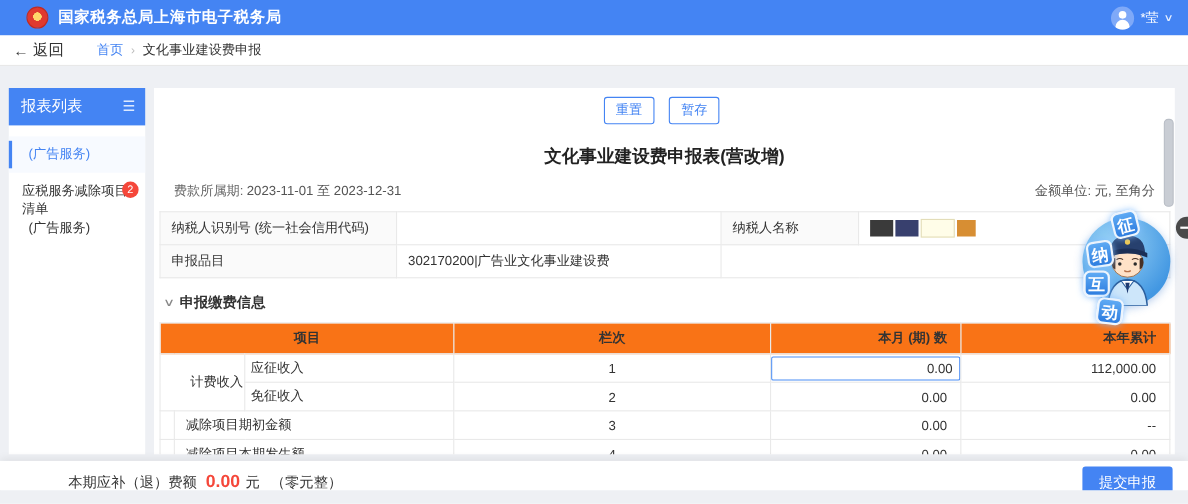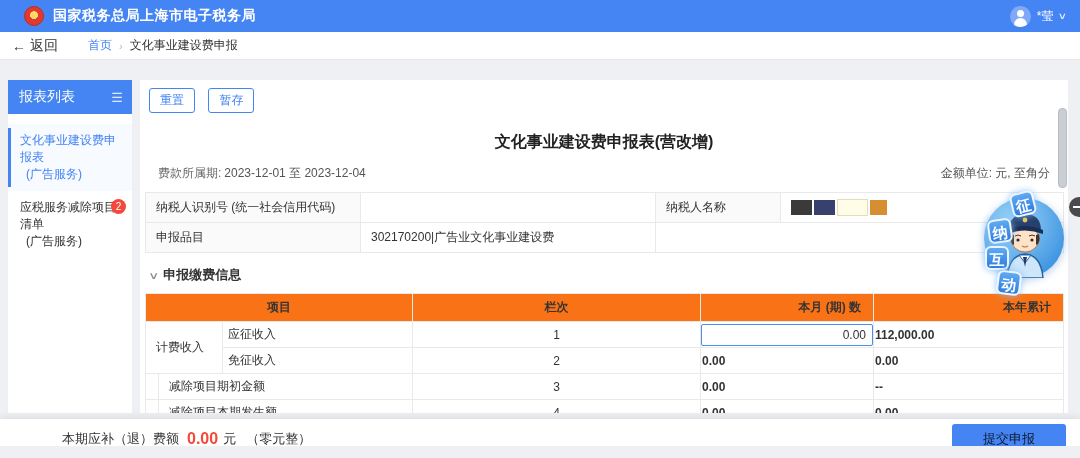--- a/index.html
+++ b/index.html
@@ -31,21 +31,21 @@
   .sb-collapse{font-size:13px;color:#dce9ff;cursor:pointer;}
   .sb-menu{padding-top:10px;}
   .sb-item{position:relative;padding:8px 8px 8px 12px;font-size:12px;color:#333;line-height:17px;cursor:pointer;}
   .sb-item.active{color:#4484f3;background:#f7faff;}
   .sb-item.active:before{content:"";position:absolute;left:0;top:4px;bottom:4px;width:3px;background:#4484f3;}
   .sb-sub{padding-left:6px;}
   .sb-badge{position:absolute;right:6px;top:8px;width:15px;height:15px;border-radius:50%;background:#f5473a;color:#fff;font-size:10px;line-height:15px;text-align:center;}
 
   
   .main-card{position:absolute;left:140px;top:80px;width:928px;height:333px;background:#fff;overflow:hidden;z-index:1;}
-  .toolbar{margin-top:8px;text-align:left;padding-right:14px;height:24px;}
+  .toolbar{margin-top:8px;text-align:center;padding-right:14px;height:24px;}
   .btn-outline{display:inline-block;margin-left:9px;padding:3px 10px;font-size:12px;color:#4484f3;border:1px solid #4484f3;border-radius:3px;background:#fff;cursor:pointer;}
   .form-title{margin-top:20px;text-align:center;font-size:16px;font-weight:bold;color:#222;}
   .meta{display:flex;margin-top:12px;padding:0 18px;font-size:12px;color:#555;}
   .meta .m-left{flex:1;text-align:left;}
   .meta .m-center{flex:1;text-align:center;}
   .meta .m-right{flex:1;text-align:right;}
   .meta b{font-weight:normal;color:#666;margin-right:3px;}
 
   table{border-collapse:collapse;table-layout:fixed;}
   .info-table{margin:10px 5px 0;width:918px;}
@@ -53,36 +53,36 @@
   .info-table td.lab{background:#fafafa;}
   .red-wrap{display:flex;align-items:center;gap:2px;}
   .red-block{display:inline-block;height:15px;}
 
   .section-head{margin:13px 0 0 10px;font-size:13px;font-weight:bold;color:#333;display:flex;align-items:center;gap:6px;}
   .sec-chev{color:#888;font-size:10px;font-weight:normal;transform:scaleX(1.5);}
 
   .fee-table{margin:9px 5px 0;width:918px;}
   .fee-table th{border:1px solid #e9e9e9;background:#f97316;height:25px;font-size:12px;color:#333;font-weight:600;}
   .fee-table td{border:1px solid #e9e9e9;height:23px;font-size:12px;color:#333;}
-  .c-group{text-align:left;padding-left:10px;}
+  .c-group{text-align:right;padding-left:10px;}
   .c-item{text-align:left;padding-left:5px;}
   .c-item-wide{text-align:left;padding-left:10px;}
   .c-col{text-align:center;}
-  .c-month,.c-year{padding-right:12px;font-weight:bold;}
+  .c-month,.c-year{text-align:right;padding-right:12px;}
   th.c-month,th.c-year{text-align:right;padding-right:12px;}
   .cell-input{box-sizing:border-box;width:100%;height:22px;border:1px solid #4a8df5;border-radius:2px;font-size:12px;color:#333;text-align:right;padding-right:6px;outline:none;font-family:inherit;background:#fff;display:block;}
   td.inp-cell{padding:0;}
 
   
   .bottombar{position:absolute;left:0;top:419px;width:1080px;height:39px;background:#fff;box-shadow:0 -2px 8px rgba(0,0,0,.08);display:flex;align-items:center;padding:0 14px 0 62px;box-sizing:border-box;z-index:9;}
   .bb-label{font-size:13px;color:#333;}
   .bb-amount{font-size:16px;font-weight:bold;color:#f5473a;margin:0 5px 0 8px;}
   .bb-unit{font-size:13px;color:#333;}
   .bb-cap{font-size:13px;color:#333;margin-left:10px;}
-  .btn-primary{margin-left:auto;background:#4484f3;color:#0f172a;font-size:13px;border:none;border-radius:3px;padding:6px 31px;cursor:pointer;font-family:inherit;}
+  .btn-primary{margin-left:auto;background:#4484f3;color:#ffffff;font-size:13px;border:none;border-radius:3px;padding:6px 15px;cursor:pointer;font-family:inherit;}
 
   
   .assistant{position:absolute;left:984px;top:198px;width:80px;height:80px;border-radius:50%;background:radial-gradient(circle at 35% 30%,#9ed6f7,#4297e2 75%);z-index:10;cursor:pointer;box-shadow:0 2px 8px rgba(40,110,200,.35);}
   .chip{position:absolute;width:24px;height:24px;border-radius:6px;background:linear-gradient(180deg,#5eaaf4,#2d7cdf);border:2px solid rgba(255,255,255,.9);box-shadow:0 0 7px rgba(130,190,255,.9);color:#fff;font-size:15px;font-weight:bold;text-align:center;line-height:24px;z-index:11;box-sizing:border-box;cursor:pointer;}
   .chip0{left:1011px;top:192px;transform:rotate(-14deg);}
   .chip1{left:988px;top:219px;transform:rotate(-8deg);}
   .chip2{left:985px;top:246px;}
   .chip3{left:997px;top:271px;transform:rotate(7deg);}
 
   .collapse-handle{position:absolute;left:1069px;top:197px;width:24px;height:20px;border-radius:10px;background:#4a4a4a;z-index:12;cursor:pointer;}
@@ -116,40 +116,39 @@
     </span>
   </div>
 
   <div class="sidebar">
     <div class="sb-head">
       <span>报表列表</span>
       <span class="sb-collapse">☰</span>
     </div>
     <div class="sb-menu">
         <div class="sb-item active">
-          <div>文化事业建设费申报表</div>
           <div class="sb-sub">(广告服务)</div>
         </div>
         <div class="sb-item">
           <div>应税服务减除项目清单</div>
           <div class="sb-sub">(广告服务)</div>
           <span class="sb-badge">2</span>
         </div>
       </div>
   </div>
 
   <div class="main-card">
     <div class="toolbar">
       <span class="btn-outline">重置</span>
       <span class="btn-outline">暂存</span>
     </div>
     <div class="form-title">文化事业建设费申报表(营改增)</div>
     <div class="meta">
       <span class="m-left">
-        <b>费款所属期:</b><span>2023-12-01 至 2023-12-04</span>
+        <b>费款所属期:</b><span>2023-11-01 至 2023-12-31</span>
       </span>
       <span class="m-right">金额单位: 元, 至角分</span>
     </div>
 
     <table class="info-table">
       <colgroup>
           <col style="width:215px">
           <col style="width:295px">
           <col style="width:125px">
           <col style="width:283px">

